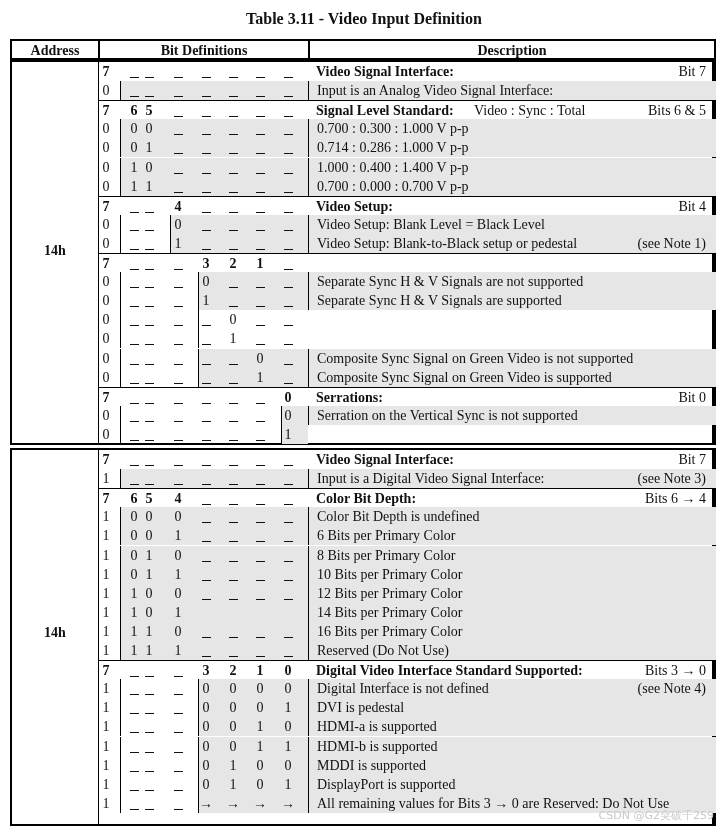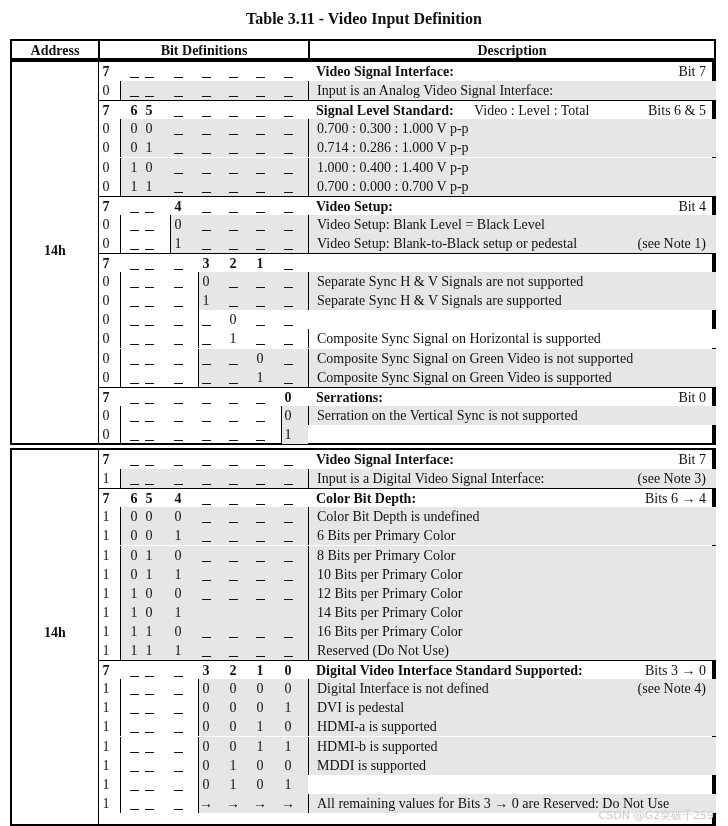--- a/index.html
+++ b/index.html
@@ -89,21 +89,21 @@
         <div class="cell b" style="left: 1px;">7</div>
         <div class="cell b" style="left: 29px;">6</div>
         <div class="cell b" style="left: 44px;">5</div>
         <div class="dash" style="left: 76px; top: 15px;"></div>
         <div class="dash" style="left: 104px; top: 15px;"></div>
         <div class="dash" style="left: 131px; top: 15px;"></div>
         <div class="dash" style="left: 158px; top: 15px;"></div>
         <div class="dash" style="left: 186px; top: 15px;"></div>
         <div class="desc h">
           <span class="l">Signal Level Standard:</span>
-          <span style="position: absolute; left: 166px; font-weight: normal;">Video : Level : Total</span>
+          <span style="position: absolute; left: 166px; font-weight: normal;">Video : Sync : Total</span>
           <span class="r">Bits 6 &amp; 5</span>
         </div>
       </div>
       <div class="row shade" style="top: 57.3px;">
         <div class="bits-shade" style="left: 22px; width: 188px;"></div>
         <div class="vline-b" style="left: 22px; top: 0px; height: 19px;"></div>
         <div class="vline-b" style="left: 22px; top: 0px; height: 19px;"></div>
         <div class="cell" style="left: 1px;">0</div>
         <div class="cell" style="left: 29px;">0</div>
         <div class="cell" style="left: 44px;">0</div>
@@ -278,24 +278,20 @@
         <div class="vline-b" style="left: 100px; top: 0px; height: 19px;"></div>
         <div class="vline-b" style="left: 22px; top: 0px; height: 19px;"></div>
         <div class="cell" style="left: 1px;">0</div>
         <div class="dash" style="left: 32px; top: 15px;"></div>
         <div class="dash" style="left: 47px; top: 15px;"></div>
         <div class="dash" style="left: 76px; top: 15px;"></div>
         <div class="dash" style="left: 104px; top: 15px;"></div>
         <div class="cell" style="left: 128px;">1</div>
         <div class="dash" style="left: 158px; top: 15px;"></div>
         <div class="dash" style="left: 186px; top: 15px;"></div>
-        <div class="desc" style="background: rgb(255, 255, 255);">
-          <span class="l">Composite Sync Signal on Horizontal is supported</span>
-          <span class="r"></span>
-        </div>
       </div>
       <div class="row shade" style="top: 286.5px;">
         <div class="bits-shade" style="left: 100px; width: 110px;"></div>
         <div class="vline-b" style="left: 100px; top: 0px; height: 19px;"></div>
         <div class="vline-b" style="left: 22px; top: 0px; height: 19px;"></div>
         <div class="cell" style="left: 1px;">0</div>
         <div class="dash" style="left: 32px; top: 15px;"></div>
         <div class="dash" style="left: 47px; top: 15px;"></div>
         <div class="dash" style="left: 76px; top: 15px;"></div>
         <div class="dash" style="left: 104px; top: 15px;"></div>
@@ -655,20 +651,24 @@
         <div class="vline-b" style="left: 100px; top: 0px; height: 19px;"></div>
         <div class="vline-b" style="left: 22px; top: 0px; height: 19px;"></div>
         <div class="cell" style="left: 1px;">1</div>
         <div class="dash" style="left: 32px; top: 15px;"></div>
         <div class="dash" style="left: 47px; top: 15px;"></div>
         <div class="dash" style="left: 76px; top: 15px;"></div>
         <div class="cell" style="left: 101px;">0</div>
         <div class="cell" style="left: 128px;">1</div>
         <div class="cell" style="left: 155px;">0</div>
         <div class="cell" style="left: 183px;">1</div>
+        <div class="desc">
+          <span class="l">DisplayPort is supported</span>
+          <span class="r"></span>
+        </div>
       </div>
       <div class="row shade" style="top: 343.8px;">
         <div class="bits-shade" style="left: 100px; width: 110px;"></div>
         <div class="vline-b" style="left: 100px; top: 0px; height: 19px;"></div>
         <div class="vline-b" style="left: 22px; top: 0px; height: 19px;"></div>
         <div class="cell" style="left: 1px;">1</div>
         <div class="dash" style="left: 32px; top: 15px;"></div>
         <div class="dash" style="left: 47px; top: 15px;"></div>
         <div class="dash" style="left: 76px; top: 15px;"></div>
         <div class="cell" style="left: 101px;">→</div>

